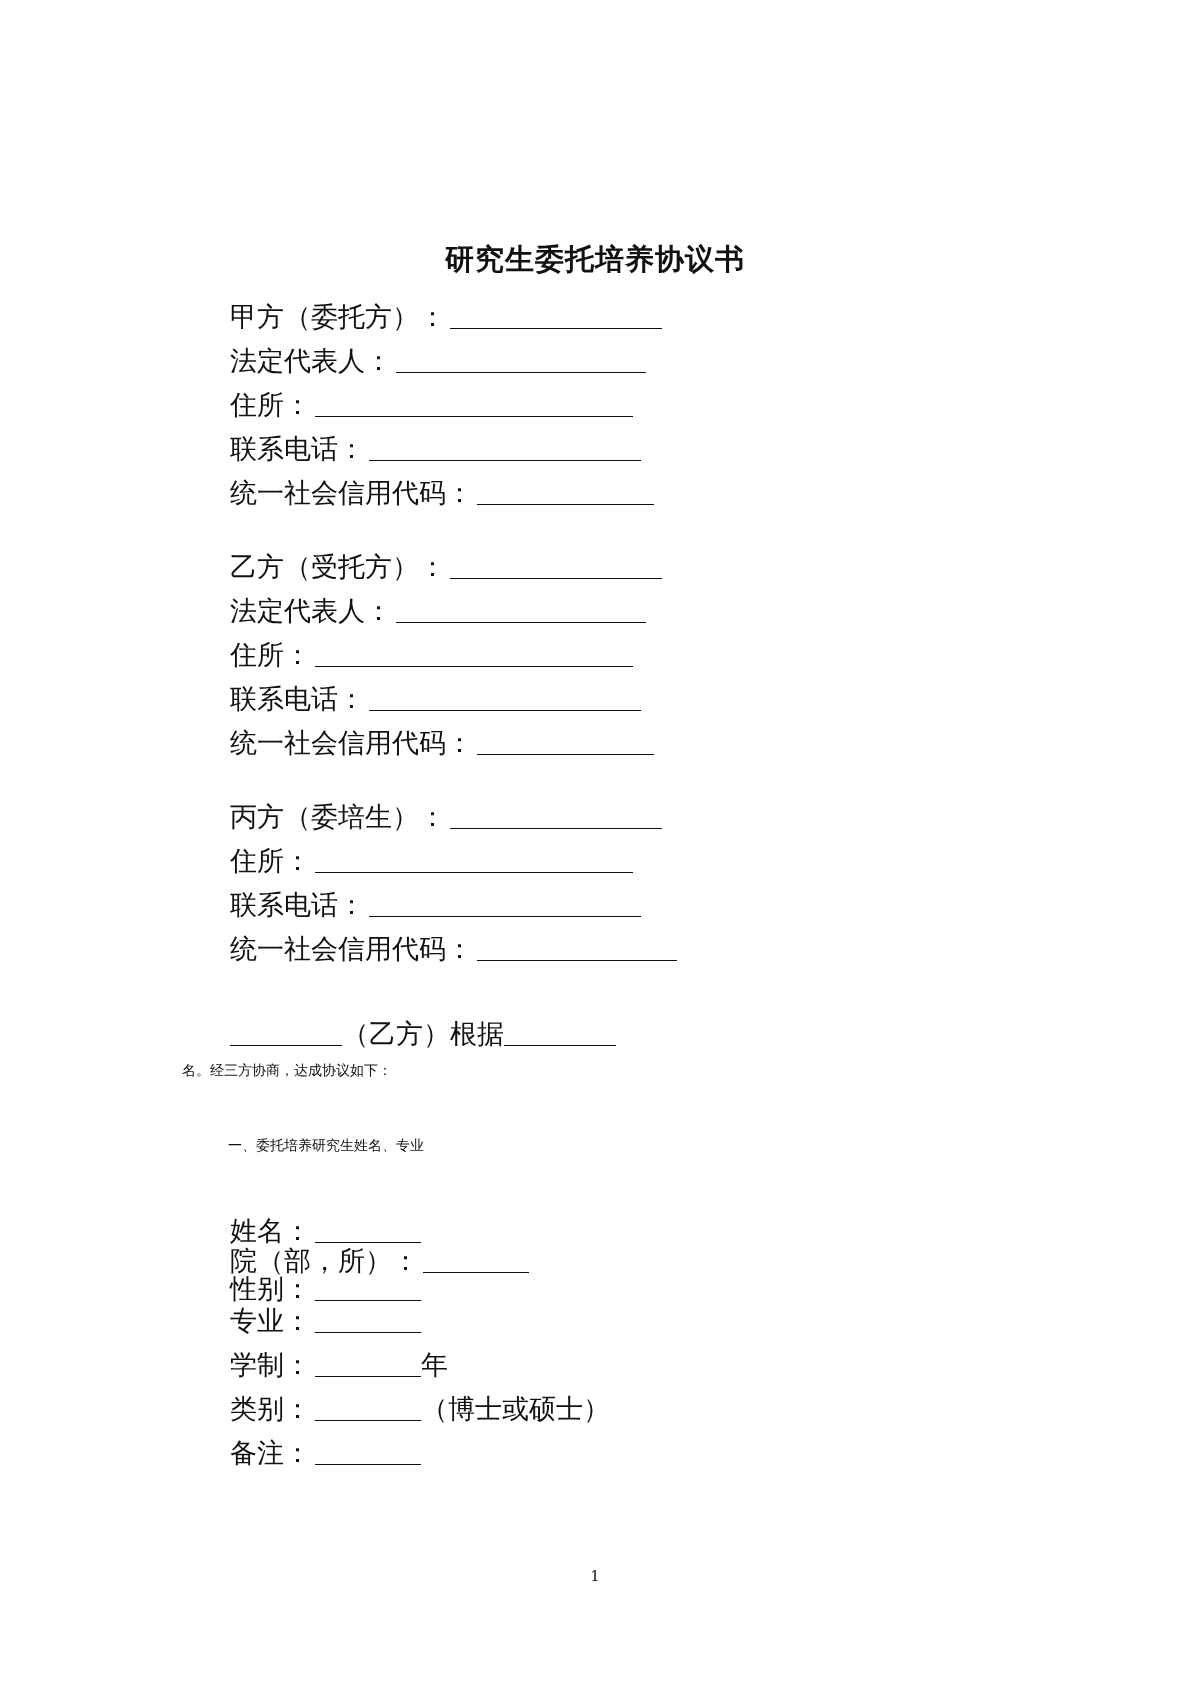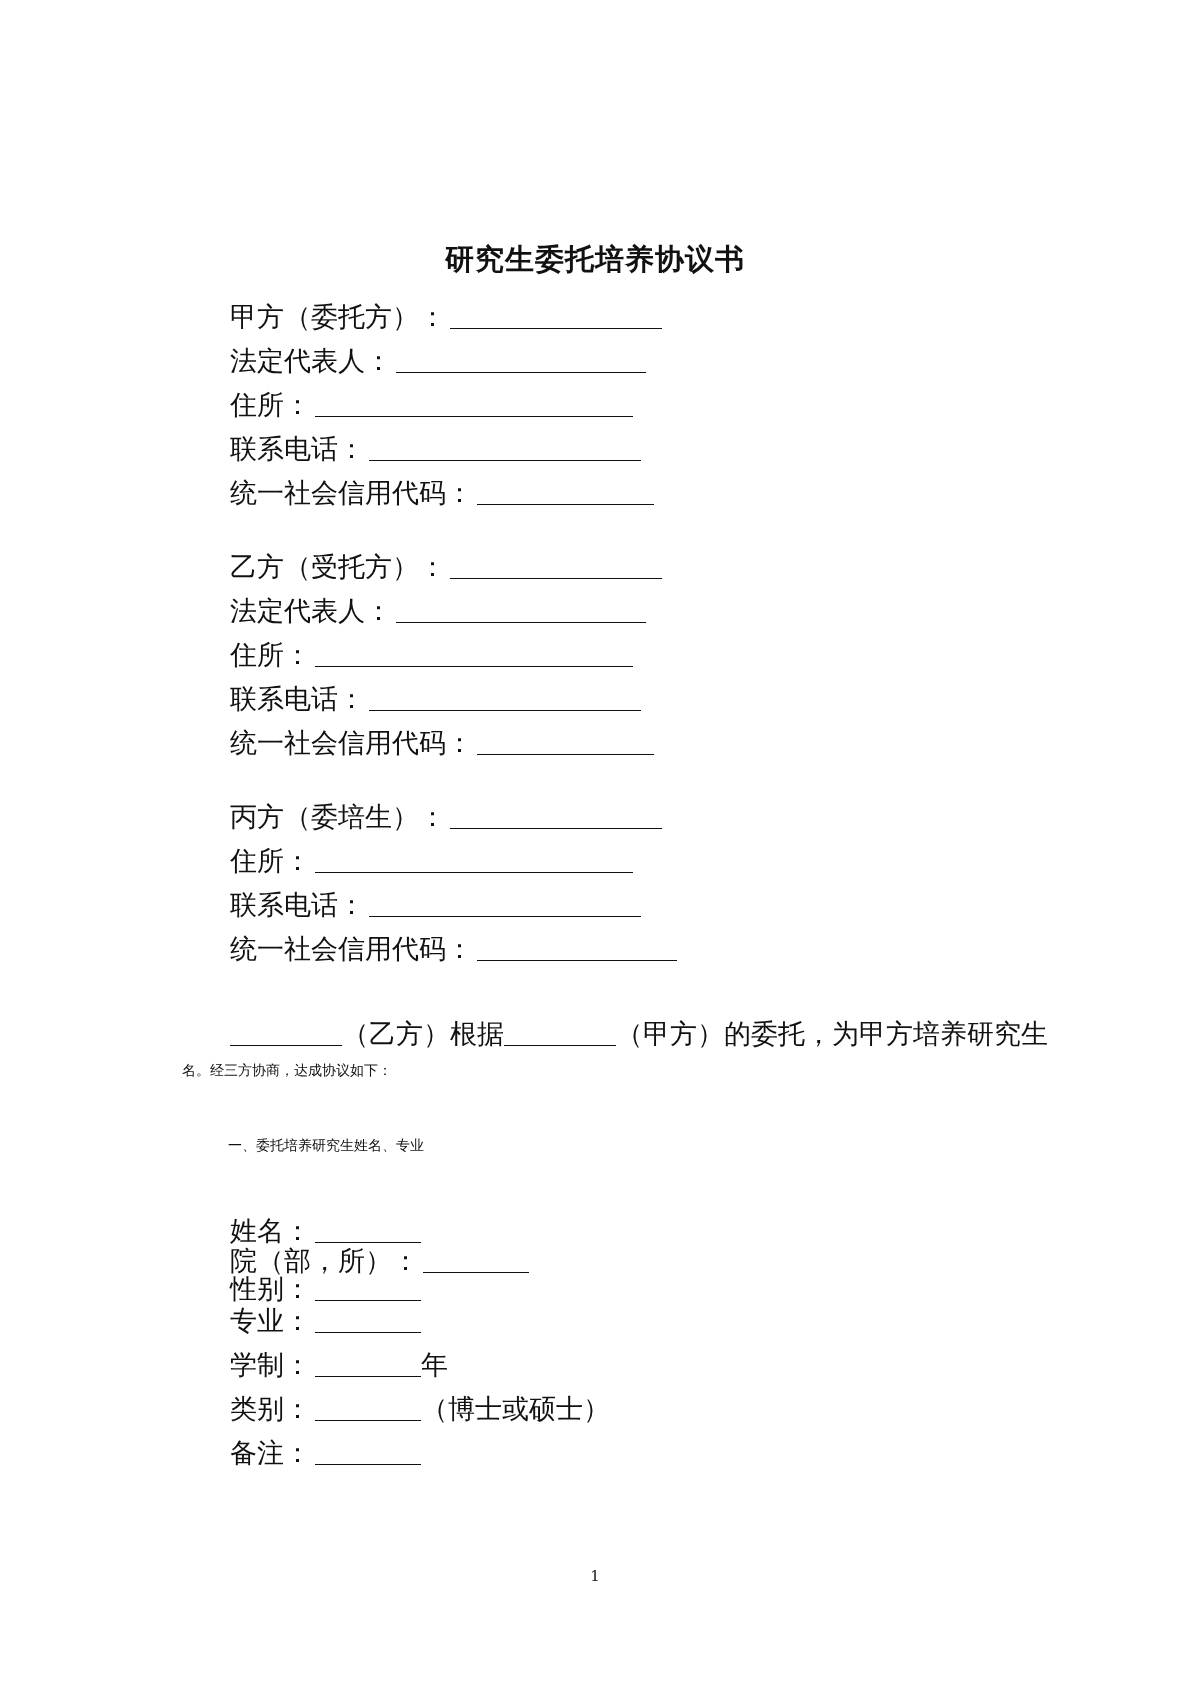--- a/index.html
+++ b/index.html
@@ -74,21 +74,20 @@
 </div>
 <div class="line" style="top:934px">
   <span>统一社会信用代码：</span>
   <span class="blank" style="width:200px"></span>
 </div>
 
 <div class="line" style="top:1019px">
   <span class="blank" style="width:112px; margin-left:0"></span>
   <span>（乙方）根据</span>
   <span class="blank" style="width:112px; margin-left:0"></span>
-  <span>（甲方）的委托，为甲方培养研究生</span>
 </div>
 <div class="para" style="top:1055px; left:182px">名。经三方协商，达成协议如下：</div>
 
 <div class="para" style="top:1130px; left:228px">一、委托培养研究生姓名、专业</div>
 
 <div class="line" style="top:1216px">
   <span>姓名：</span>
   <span class="blank" style="width:106px"></span>
 </div>
 <div class="line" style="top:1274px">

